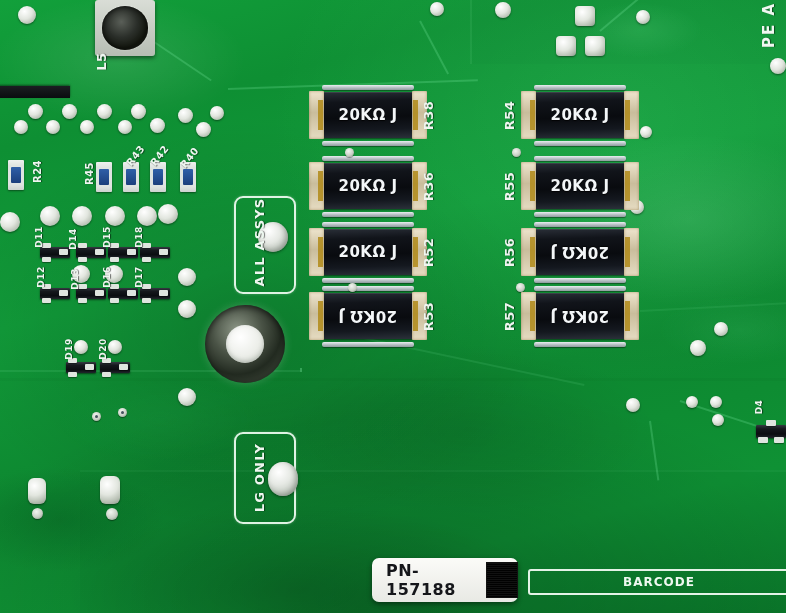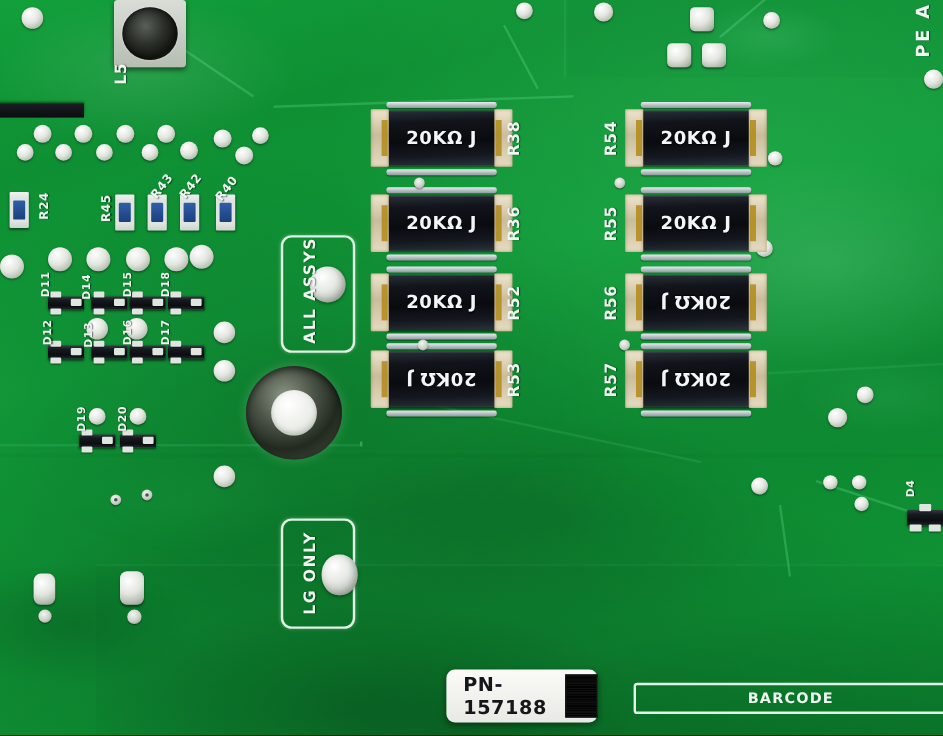--- a/index.html
+++ b/index.html
@@ -517,21 +517,21 @@
     <div class="leg" style="right:2px;bottom:-5px;width:10px;height:6px;"></div>
     <div class="leg" style="left:10px;top:-5px;width:10px;height:6px;"></div>
   </div>
   <div class="refdes rot tiny" style="left:752px;top:402px;">D4</div>
   <div class="pad" style="left:686px;top:396px;width:12px;height:12px;"></div>
   <div class="pad" style="left:710px;top:396px;width:12px;height:12px;"></div>
   <div class="pad" style="left:712px;top:414px;width:12px;height:12px;"></div>
 
   <div class="silktext" style="left:744px;top:16px;font-size:15px;letter-spacing:2px;transform:rotate(-90deg);transform-origin:center center;width:50px;text-align:center;">PE A</div>
 
-  <div class="sticker" style="left:372px;top:558px;width:126px;height:44px;">
+  <div class="sticker" style="left:372px;top:558px;width:146px;height:44px;">
     <span class="pn">PN-157188</span>
     <span class="dmx"></span>
   </div>
 
   <div class="barcodebox" style="left:528px;top:569px;width:258px;height:22px;">
     <span class="bt">BARCODE</span>
   </div>
 
 </div>
 

